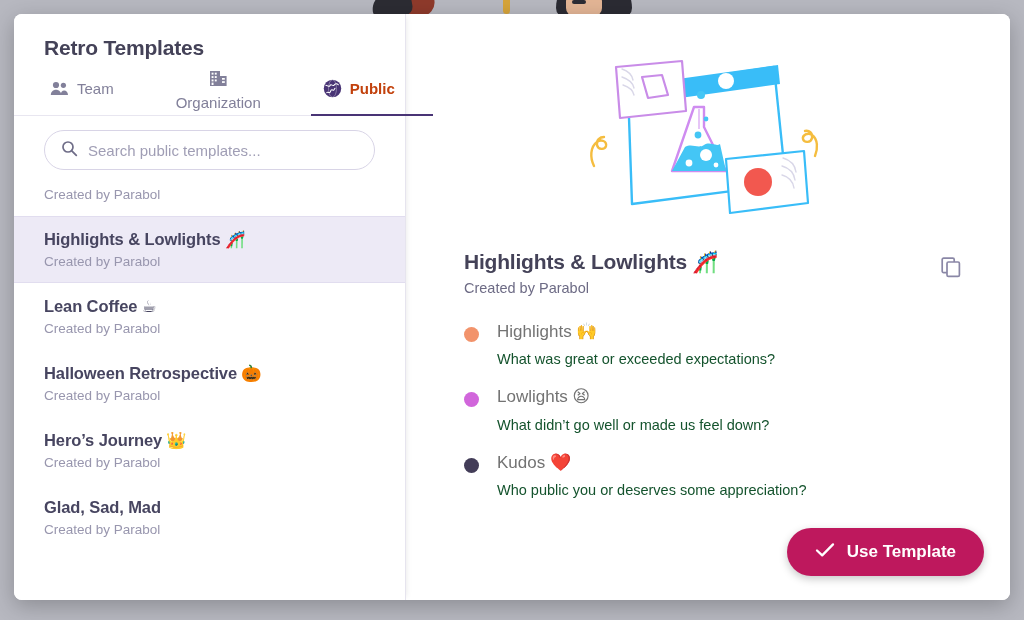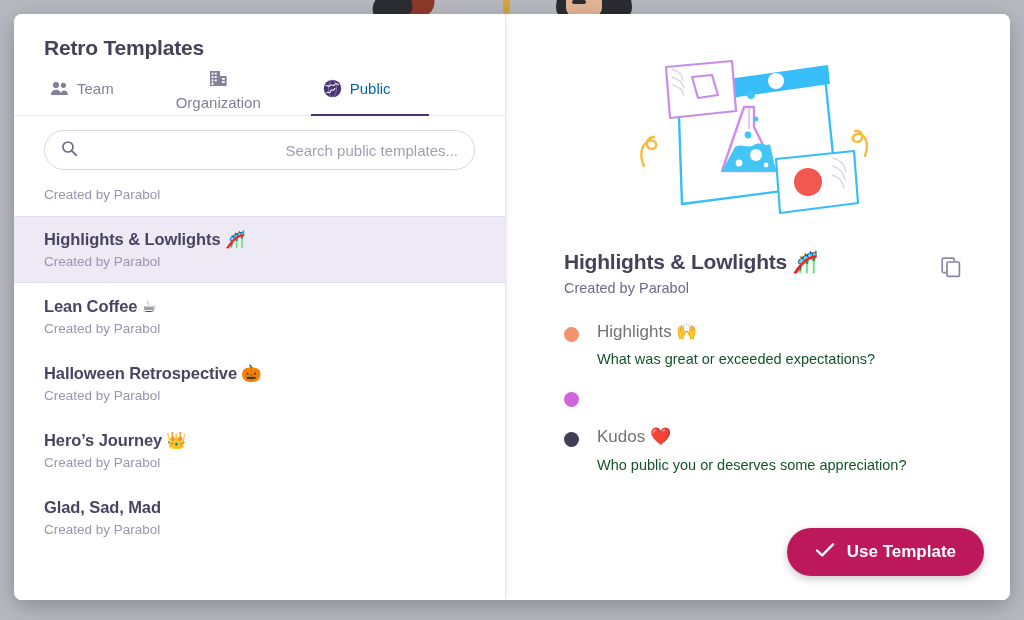--- a/index.html
+++ b/index.html
@@ -65,21 +65,21 @@
     width: 996px; height: 586px;
     background: #ffffff;
     border-radius: 8px;
     box-shadow: 0 6px 22px rgba(0,0,0,0.24);
     display: flex;
     overflow: hidden;
   }
 
   
   #left-panel {
-    width: 492px;
+    width: 392px;
     height: 100%;
     position: relative;
     background: #fff;
     display: flex;
     flex-direction: column;
     border-right: 1px solid #e6e4ee;
     box-shadow: 3px 0 6px -3px rgba(0,0,0,0.10);
     z-index: 2;
   }
 
@@ -108,21 +108,21 @@
     cursor: pointer;
     font-size: 15px;
     color: #82809a;
     font-weight: normal;
     position: relative;
   }
   .tab .tab-label { line-height: 1; }
   .tab.tab-team { margin-left: 32px; }
   .tab.tab-org { margin-left: 54px; flex-direction: column; }
   .tab.tab-public { margin-left: 54px; }
-  .tab.active { color: #0369a1; font-weight: normal; }
+  .tab.active { color: #c2410c; font-weight: bold; }
   .tab.active::after {
     content: "";
     position: absolute;
     left: -8px; right: -34px; bottom: -1px;
     height: 2px;
     background: #493475;
   }
   .tab-icon { display: flex; align-items: center; }
 
   
@@ -138,21 +138,20 @@
     background: #fff;
   }
   #search-input {
     border: none;
     outline: none;
     font-size: 15px;
     color: #14532d;
     background: transparent;
     width: 100%;
     font-family: inherit;
-    text-align: right;
   }
   #search-input::placeholder { color: #a09eb5; }
 
   
   #tpl-list {
     flex: 1;
     overflow: hidden;
     position: relative;
     margin-top: -12px;
   }
@@ -421,20 +420,24 @@
       <div id="prompt-list">
           <div class="prompt-row">
             <div class="dot" style="background: rgb(242, 147, 107);"></div>
             <div class="prompt-text">
               <div class="prompt-title">Highlights 🙌</div>
               <div class="prompt-q">What was great or exceeded expectations?</div>
             </div>
           </div>
           <div class="prompt-row">
             <div class="dot" style="background: rgb(209, 102, 219);"></div>
+            <div class="prompt-text">
+              <div class="prompt-title">Lowlights 😫</div>
+              <div class="prompt-q">What didn’t go well or made us feel down?</div>
+            </div>
           </div>
           <div class="prompt-row">
             <div class="dot" style="background: rgb(67, 61, 88);"></div>
             <div class="prompt-text">
               <div class="prompt-title">Kudos ❤️</div>
               <div class="prompt-q">Who public you or deserves some appreciation?</div>
             </div>
           </div>
         </div>
 

